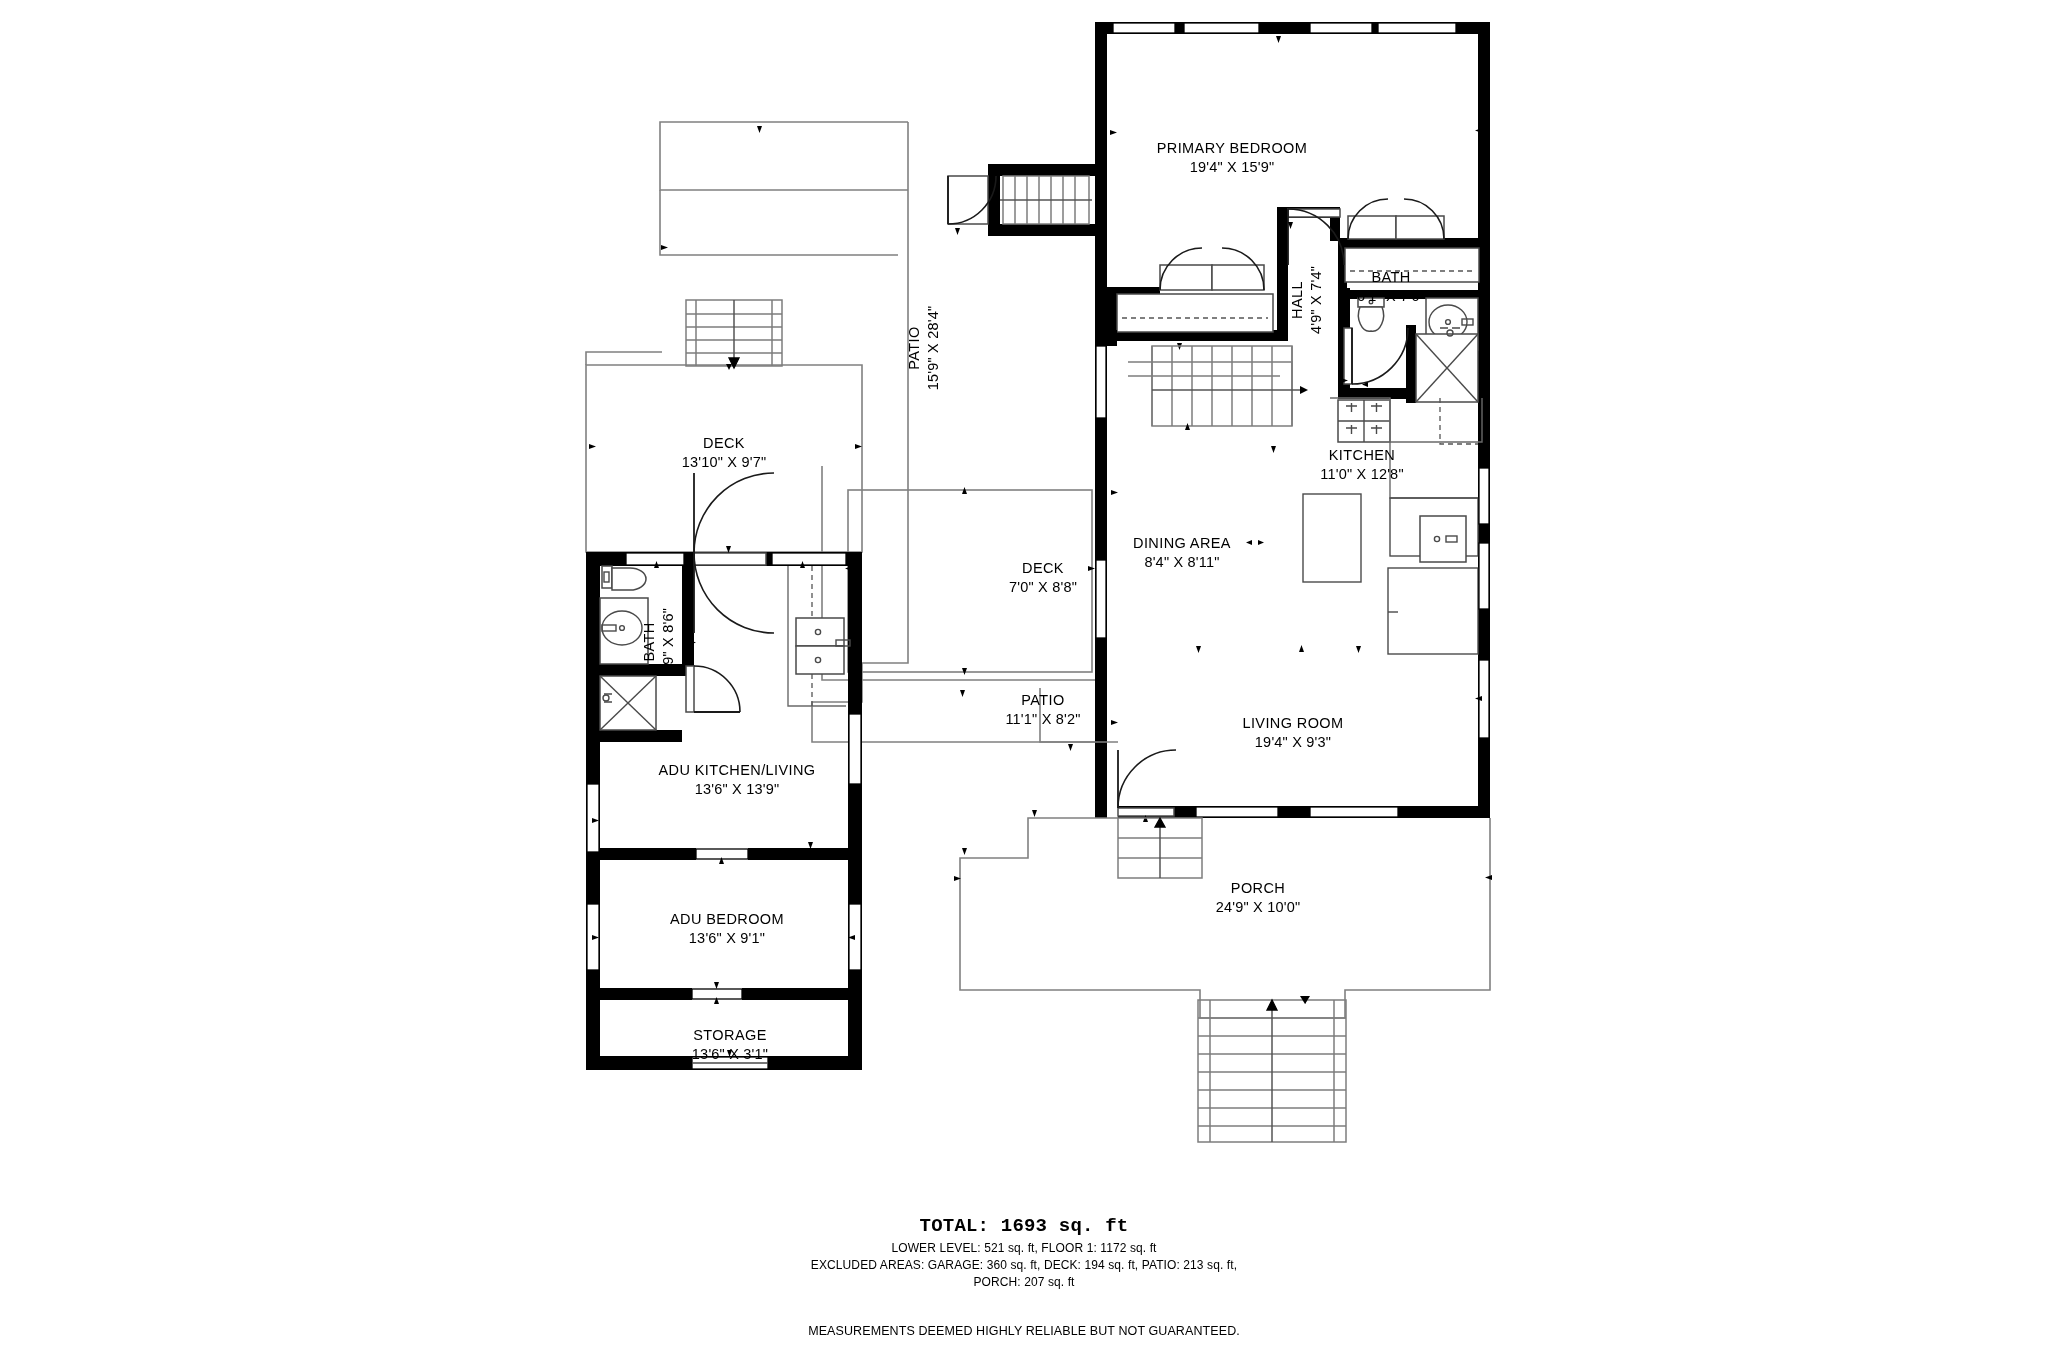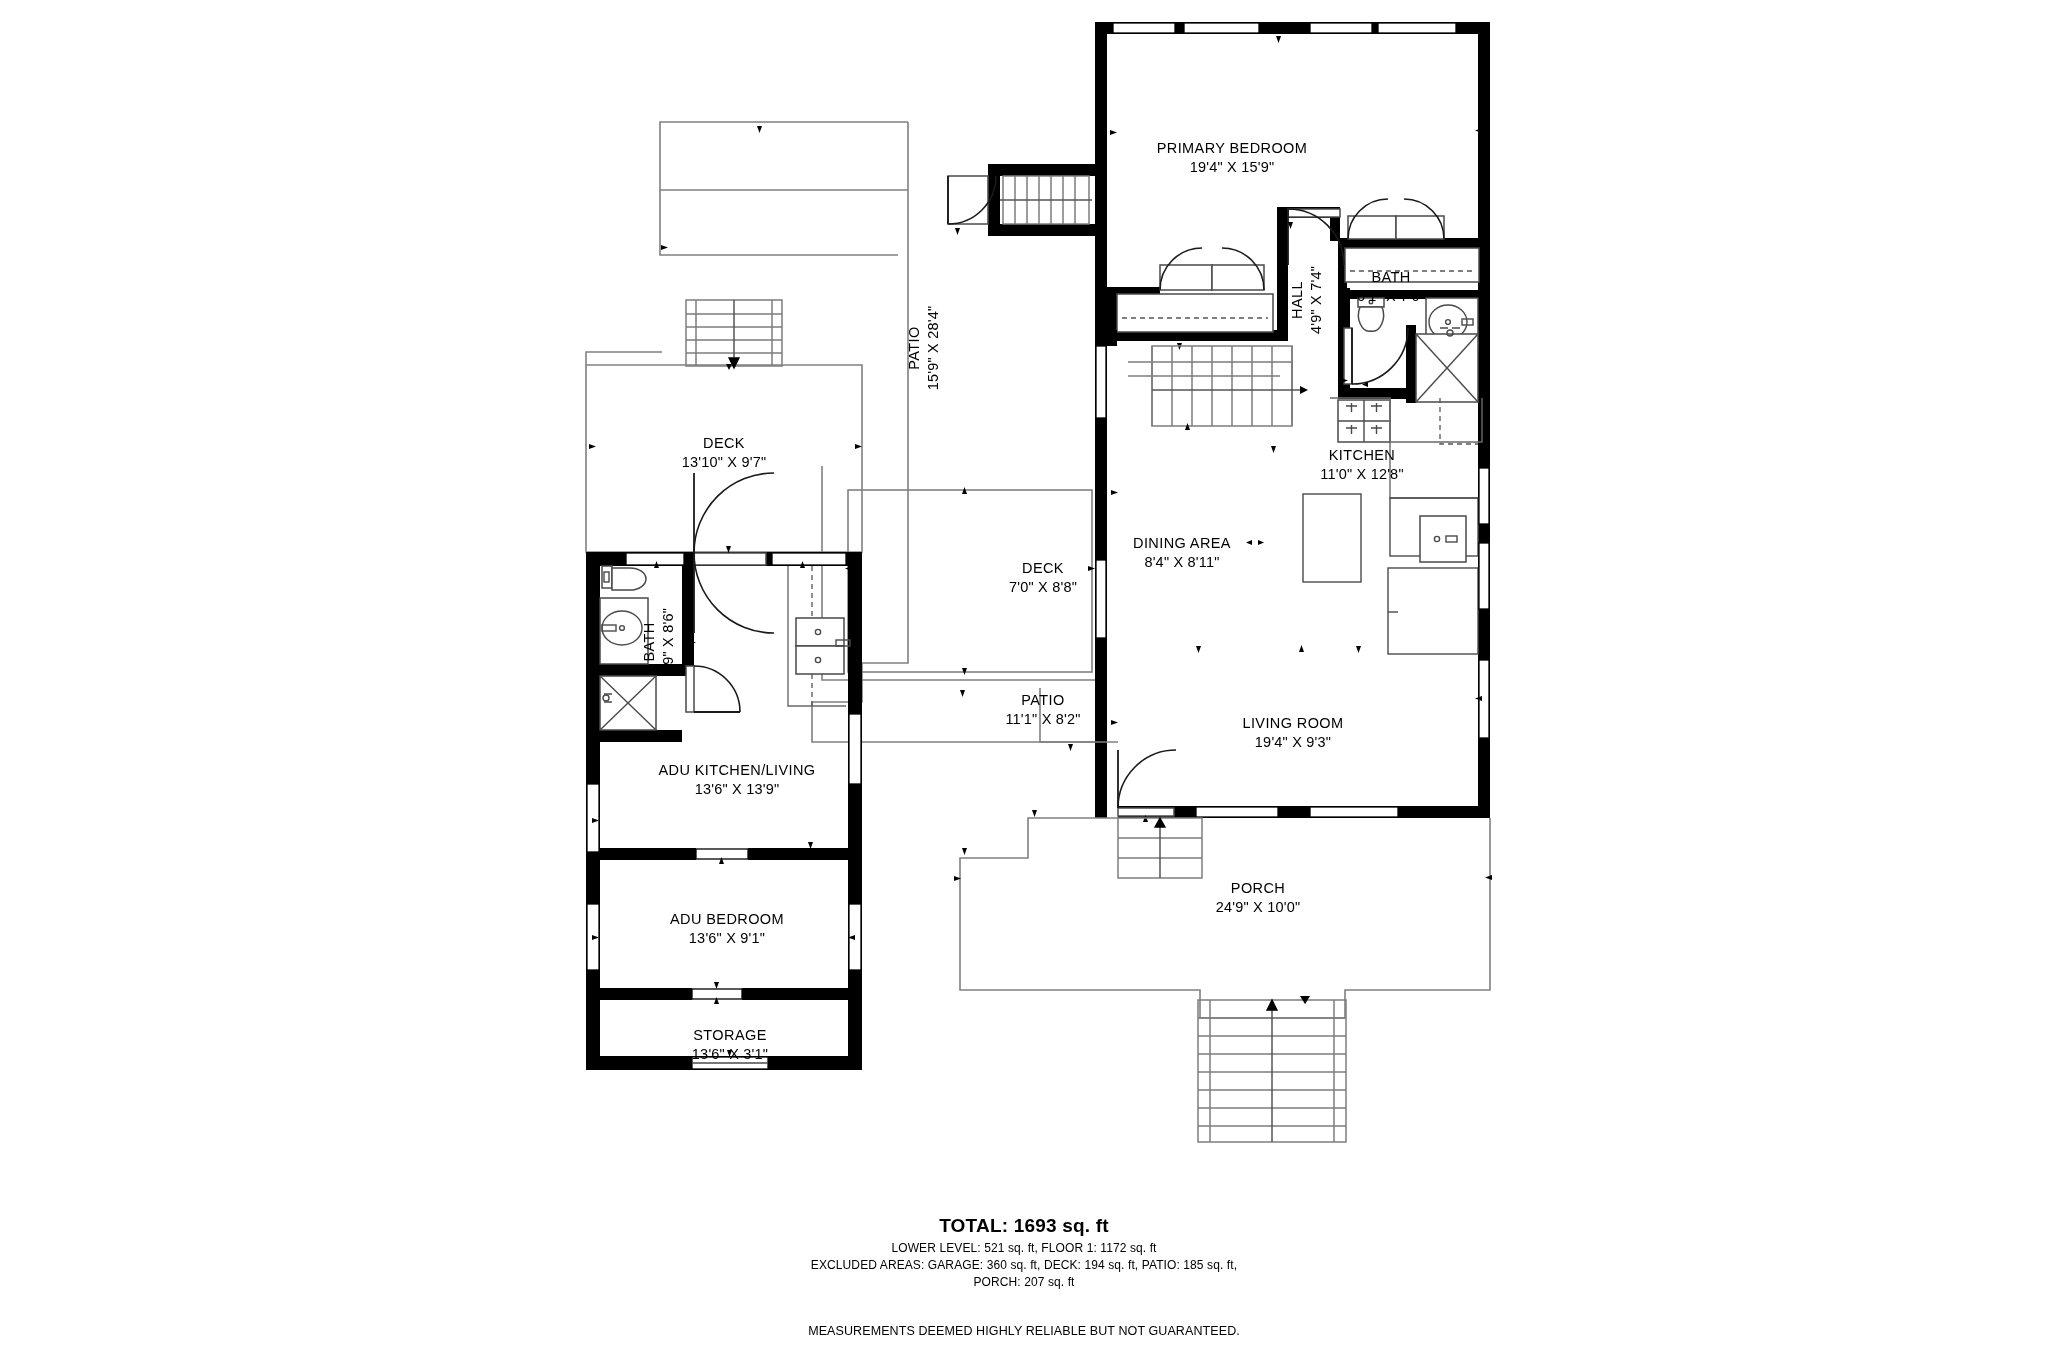--- a/index.html
+++ b/index.html
@@ -60,20 +60,21 @@
     width: 2048px;
     text-align: center;
     font-family: "Liberation Sans", sans-serif;
     color: #000000;
   }
   #summary .total {
     font-size: 19px;
     font-weight: bold;
     letter-spacing: 0.2px;
     margin-bottom: 3px;
+    font-family: Liberation Mono, monospace;
   }
   #summary .line {
     font-size: 12px;
     line-height: 1.42;
     letter-spacing: 0.1px;
   }
   #summary .disclaimer {
     margin-top: 33px;
     font-size: 12.5px;
     letter-spacing: 0.1px;
@@ -540,18 +541,18 @@
       <text class="rdim" x="730" y="1059">13'6" X 3'1"</text>
     </g>
 
   </g>
 
 </svg>
 
 <div id="summary">
   <div class="total">TOTAL: 1693 sq. ft</div>
   <div class="line">LOWER LEVEL: 521 sq. ft, FLOOR 1: 1172 sq. ft</div>
-  <div class="line">EXCLUDED AREAS: GARAGE: 360 sq. ft, DECK: 194 sq. ft, PATIO: 185 sq. ft,</div>
+  <div class="line">EXCLUDED AREAS: GARAGE: 360 sq. ft, DECK: 194 sq. ft, PATIO: 213 sq. ft,</div>
   <div class="line">PORCH: 207 sq. ft</div>
   <div class="disclaimer">MEASUREMENTS DEEMED HIGHLY RELIABLE BUT NOT GUARANTEED.</div>
 </div>
 
 </div>
 
 </body></html>

